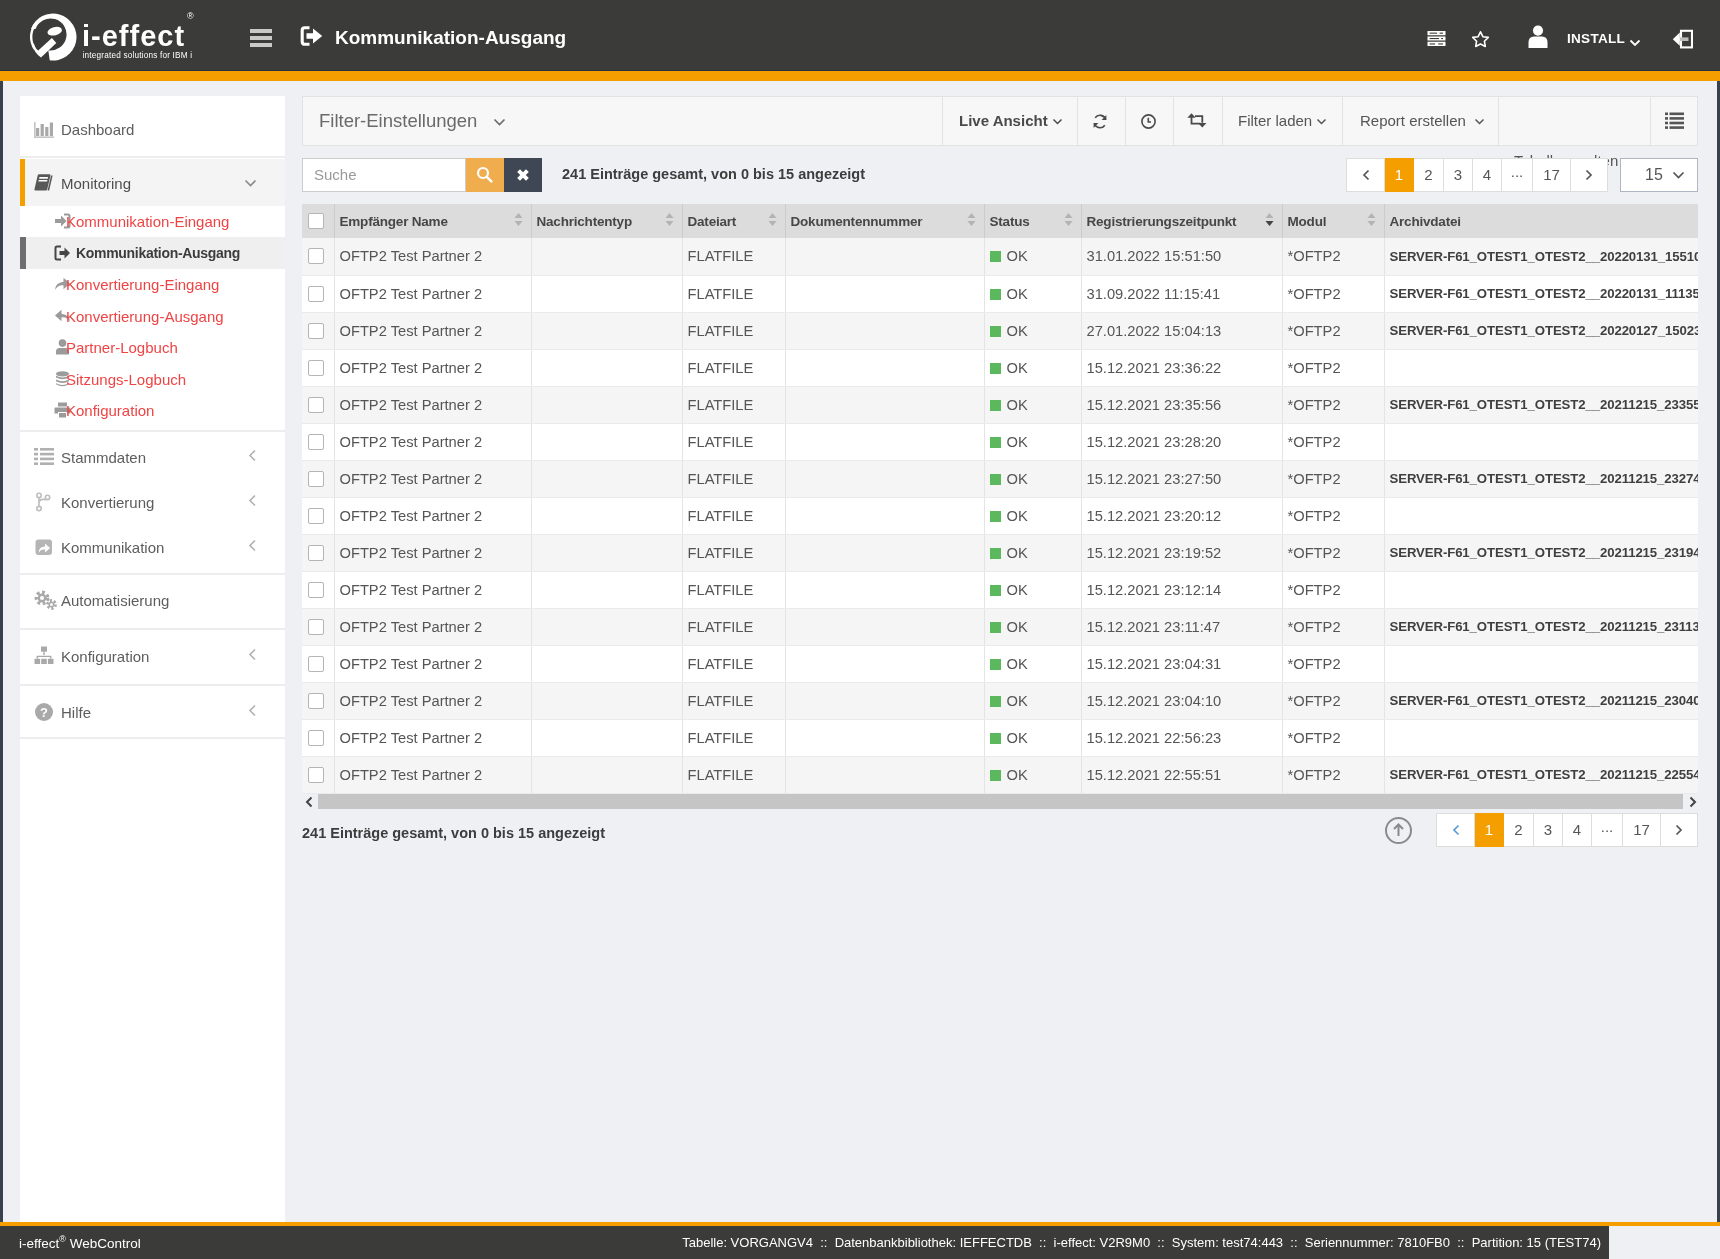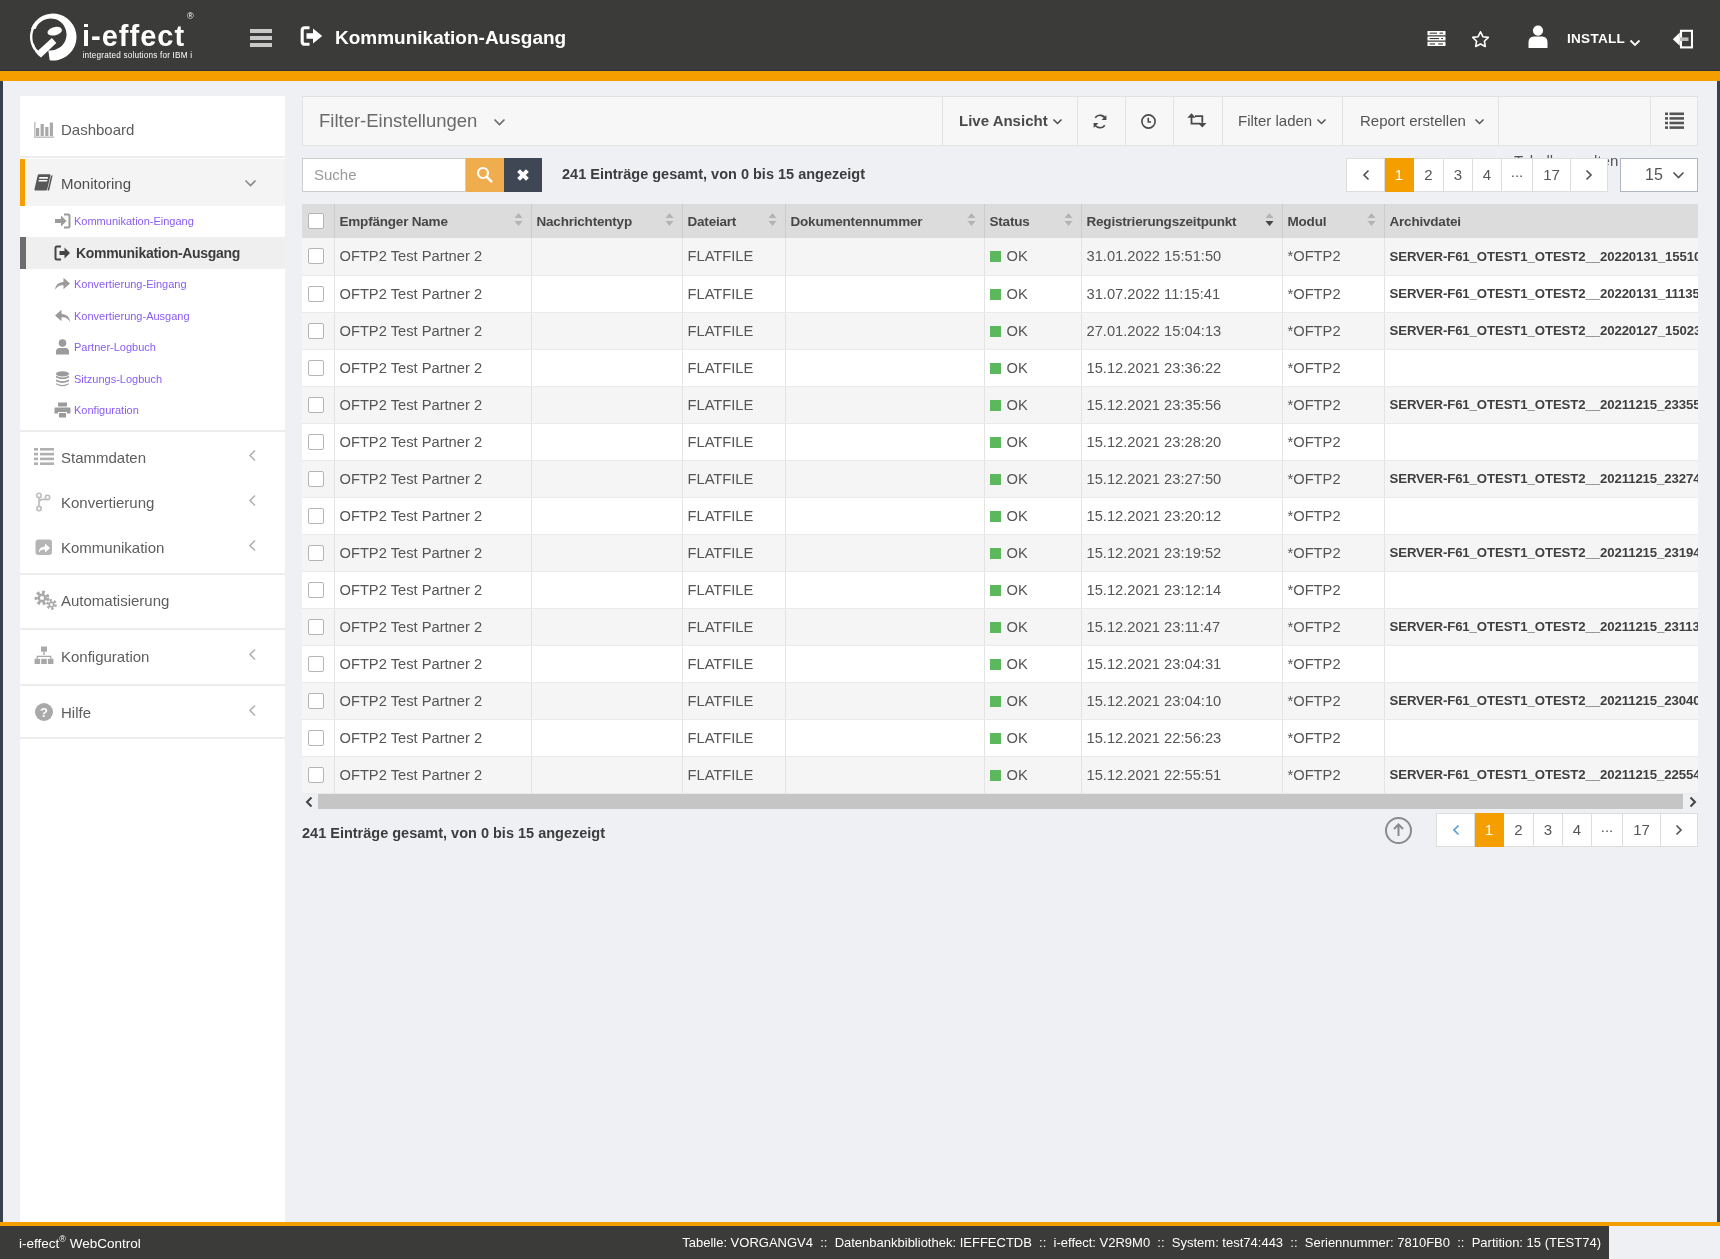--- a/index.html
+++ b/index.html
@@ -28,21 +28,21 @@
 #install-chev { position:absolute; left:1629px; top:33px; }
 #ic-exit { left:1672px; top:29px; }
 
 
 #sidebar { position:absolute; left:20px; top:96px; width:265px; height:1126px; background:#fff; }
 .mi { position:absolute; left:0; width:265px; }
 .mi .ic { position:absolute; left:14px; top:50%; transform:translateY(-50%); width:20px; height:20px; }
 .mi .lbl { position:absolute; left:41px; top:50%; transform:translateY(-50%); font-size:15px; color:#5d5d5d; white-space:nowrap; }
 .mi .chev { position:absolute; right:28px; top:50%; transform:translateY(-50%); }
 .sub .ic { left:34px; width:17px; height:17px; }
-.sub .lbl { left:54px; font-size:11px; color:#8b5cf6; }
+.sub .lbl { left:46px; font-size:15px; color:#ef4444; }
 .sep { position:absolute; left:0; width:265px; height:2px; background:#ededed; }
 
 
 #toolbar { position:absolute; left:302px; top:96px; width:1396px; height:50px; background:#f7f7f7; border:1px solid #e2e2e2; }
 #filt-lbl { position:absolute; left:16px; top:13px; font-size:18.5px; color:#6a6a6a; }
 .tsep { position:absolute; top:0; width:1px; height:48px; background:#e3e3e3; }
 .tbtn { position:absolute; top:0; height:48px; font-size:15px; color:#555; }
 
 #searchrow { position:absolute; left:302px; top:158px; width:1396px; height:34px; }
 #searchinput { position:absolute; left:0; top:0; width:164px; height:34px; background:#fff; border:1px solid #ccc; color:#999; font-size:15px; line-height:32px; padding-left:11px; }
@@ -492,21 +492,21 @@
     </tr>
     <tr class="even">
       <td>
             <div class="cb" style="margin-left:1px;"></div>
           </td>
       <td>OFTP2 Test Partner 2</td>
       <td></td>
       <td>FLATFILE</td>
       <td></td>
       <td><span class="oksq"></span>OK</td>
-      <td>31.07.2022 11:15:41</td>
+      <td>31.09.2022 11:15:41</td>
       <td>*OFTP2</td>
       <td class="arch">SERVER-F61_OTEST1_OTEST2__20220131_11135</td>
     </tr>
     <tr class="odd">
       <td>
             <div class="cb" style="margin-left:1px;"></div>
           </td>
       <td>OFTP2 Test Partner 2</td>
       <td></td>
       <td>FLATFILE</td>

